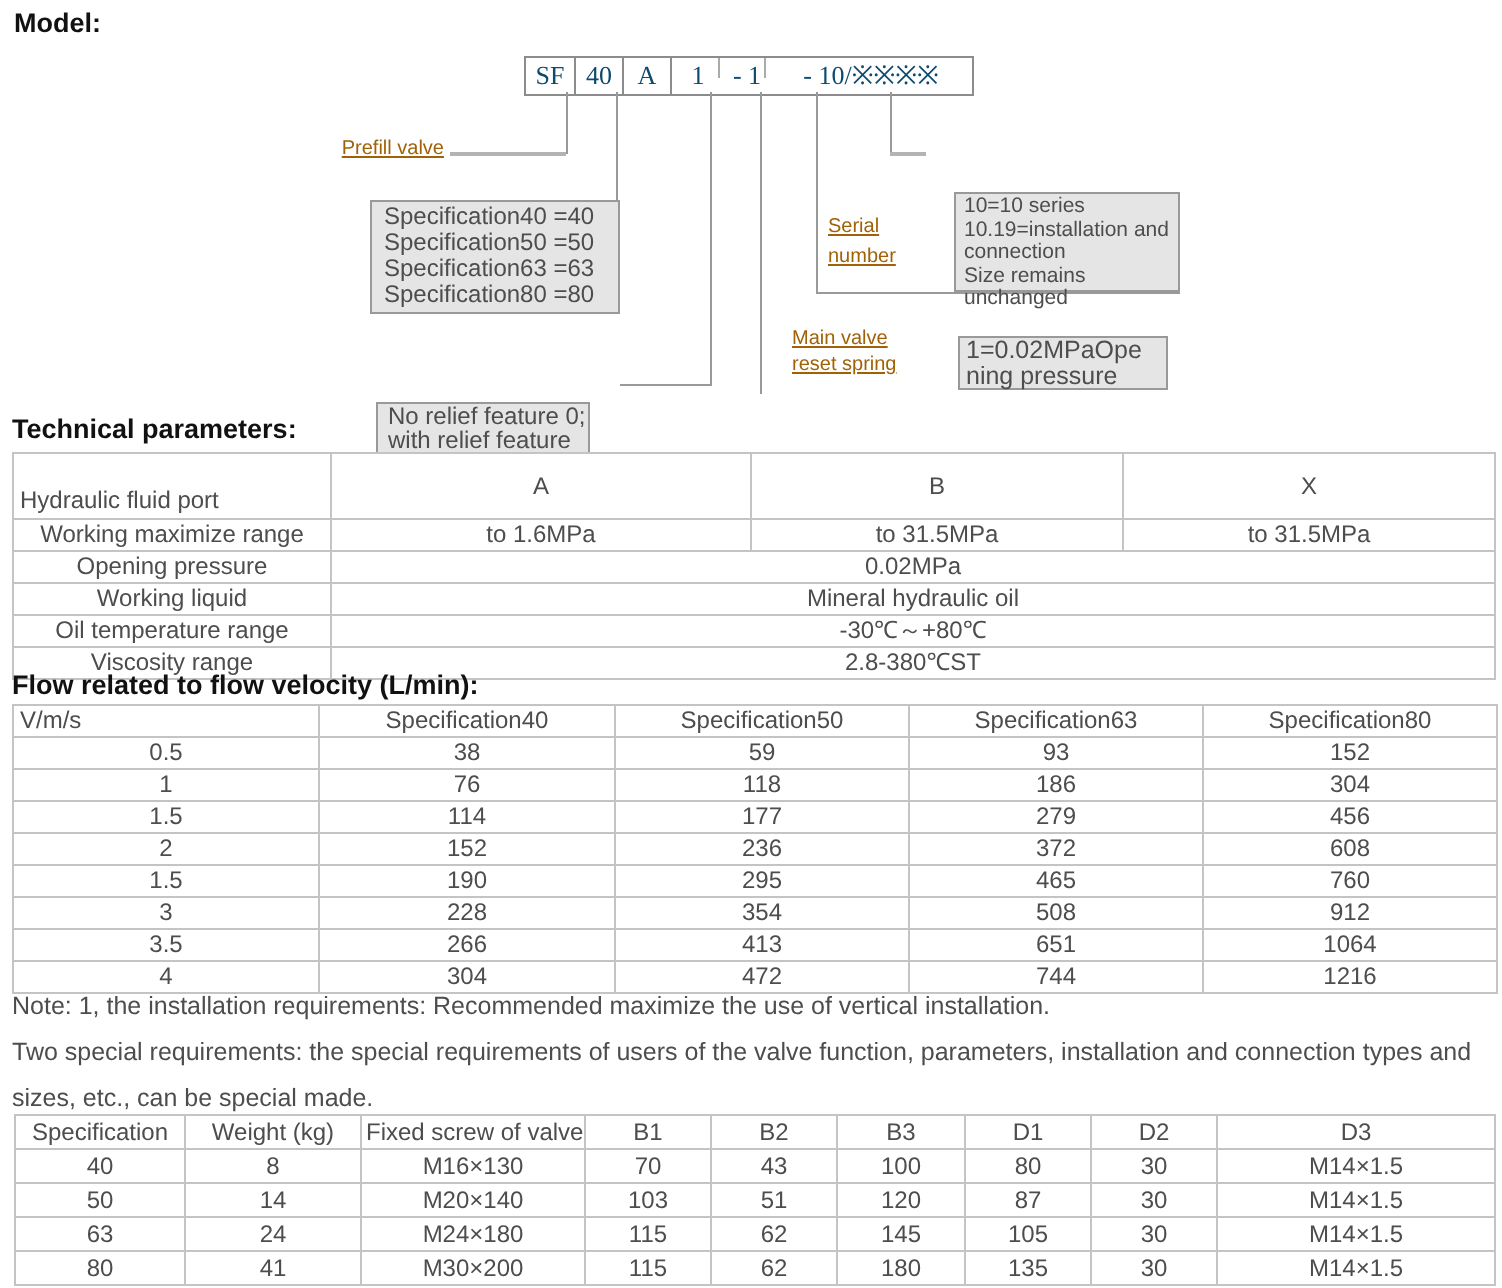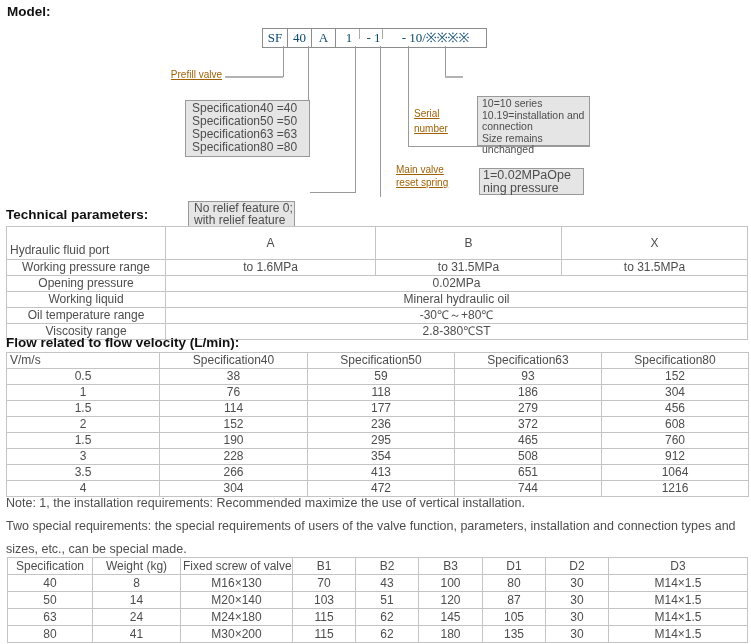--- a/index.html
+++ b/index.html
@@ -108,21 +108,21 @@
         <col style="width:186px">
       </colgroup>
     <tbody>
         <tr class="hdr">
       <th class="hfp">Hydraulic fluid port</th>
       <th>A</th>
       <th>B</th>
       <th>X</th>
     </tr>
     <tr>
-      <td>Working pressure range</td>
+      <td>Working maximize range</td>
       <td>to 1.6MPa</td>
       <td>to 31.5MPa</td>
       <td>to 31.5MPa</td>
     </tr>
     <tr>
       <td>Opening pressure</td>
       <td colspan="3">0.02MPa</td>
     </tr>
     <tr>
       <td>Working liquid</td>

